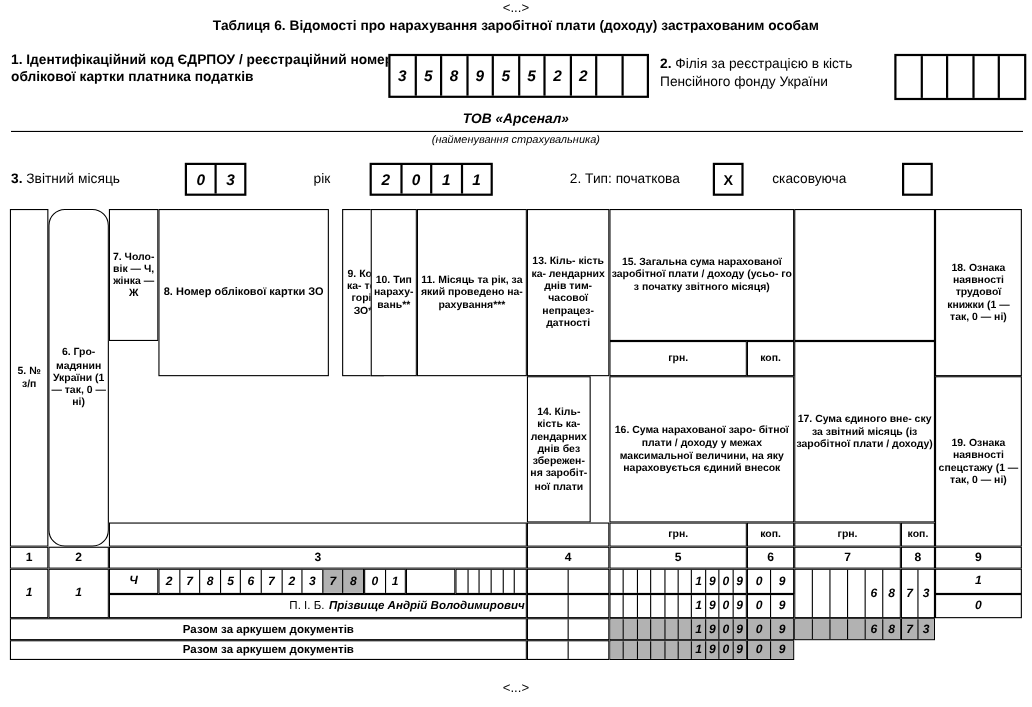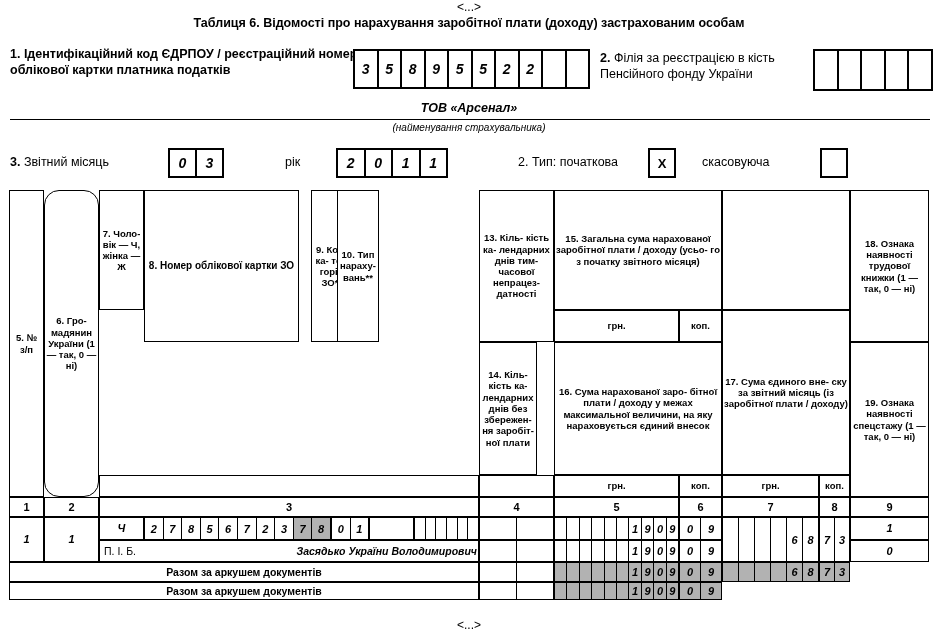--- a/index.html
+++ b/index.html
@@ -27,21 +27,21 @@
      padding:1px;background:#fff;}
   .fs10{font-size:10px;}
   .num{font-size:11px;font-style:normal;}
   .val{font-size:11px;font-style:italic;}
   .cells{position:absolute;border:1px solid #000;box-sizing:border-box;display:flex;align-items:stretch;background:#fff;}
   .cells span{flex:1;border-left:1px solid #000;display:flex;align-items:center;justify-content:center;
               font-weight:bold;font-style:italic;font-size:11px;}
   .cells span:first-child{border-left:none;}
   .shade-all span{background:var(--shade,#b2b2b2);}
   .cells span.shaded{background:var(--shade,#b2b2b2);}
-  .pibcell{justify-content:space-between;padding-left:4px;font-weight:normal;font-size:10.5px;}
+  .pibcell{justify-content:flex-end;padding-left:4px;font-weight:normal;font-size:10.5px;}
   .pibcell .pibname{font-weight:bold;font-style:italic;margin-left:4px;white-space:nowrap;}
   .totlbl{font-size:10.5px;}
 </style>
 </head>
 <body>
 
 <div class="abs ctr marker" style="top:0;">&lt;...&gt;</div>
 <div class="abs ctr title" style="top:16px;">Таблиця 6. Відомості про нарахування заробітної плати (доходу) застрахованим особам</div>
 
 <div class="abs lbl" style="left:10px;top:46px;width:348px;">1. Ідентифікаційний код ЄДРПОУ / реєстраційний номер облікової картки платника податків</div>
@@ -95,20 +95,21 @@
 <div class="abs sbox" style="left:820px;top:148px;width:28px;height:30px;"></div>
 
 <div class="tbl">
 
   <div class="c" style="left:0;top:0;width:35px;height:307px;">5. № з/п</div>
   <div class="c" style="left:35px;top:0;width:55px;height:307px;border-radius:15px;">6. Гро- мадянин України (1 — так, 0 — ні)</div>
   <div class="c" style="left:90px;top:0;width:45px;height:120px;">7. Чоло- вік — Ч, жінка — Ж</div>
   <div class="c fs10" style="left:135px;top:0;width:155px;height:152px;">8. Номер облікової картки ЗО</div>
   <div class="c" style="left:302px;top:0;width:38px;height:152px;">9. Код ка- те- горії ЗО*</div>
   <div class="c" style="left:328px;top:0;width:42px;height:152px;">10. Тип нараху- вань**</div>
+  <div class="c" style="left:370px;top:0;width:100px;height:152px;">11. Місяць та рік, за який проведено на- рахування***</div>
   <div class="c" style="left:470px;top:0;width:75px;height:152px;">13. Кіль- кість ка- лендарних днів тим- часової непрацез- датності</div>
   <div class="c" style="left:545px;top:0;width:168px;height:120px;">15. Загальна сума нарахованої заробітної плати / доходу (усьо- го з початку звітного місяця)</div>
   <div class="c" style="left:545px;top:120px;width:125px;height:32px;">грн.</div>
   <div class="c" style="left:670px;top:120px;width:43px;height:32px;">коп.</div>
   <div class="c" style="left:713px;top:0;width:128px;height:120px;"></div>
   <div class="c" style="left:713px;top:120px;width:128px;height:165px;">17. Сума єдиного вне- ску за звітний місяць (із заробітної плати / доходу)</div>
   <div class="c" style="left:841px;top:0;width:79px;height:152px;">18. Ознака наявності трудової книжки (1 — так, 0 — ні)</div>
   <div class="c" style="left:470px;top:152px;width:58px;height:133px;">14. Кіль- кість ка- лендарних днів без збережен- ня заробіт- ної плати</div>
   <div class="c" style="left:545px;top:152px;width:168px;height:133px;">16. Сума нарахованої заро- бітної плати / доходу у межах максимальної величини, на яку нараховується єдиний внесок</div>
   <div class="c" style="left:841px;top:152px;width:79px;height:155px;">19. Ознака наявності спецстажу (1 — так, 0 — ні)</div>
@@ -185,21 +186,21 @@
       <span>6</span>
       <span>8</span>
     </div>
   <div class="cells" style="left:810px;top:327px;width:31px;height:45px;">
       <span>7</span>
       <span>3</span>
     </div>
   <div class="c val" style="left:841px;top:327px;width:79px;height:23px;">1</div>
   <div class="c pibcell" style="left:90px;top:350px;width:380px;height:22px;">
     <span>П. І. Б.</span>
-    <span class="pibname">Засядько України Володимирович</span>
+    <span class="pibname">Прізвище Андрій Володимирович</span>
   </div>
   <div class="cells" style="left:470px;top:350px;width:75px;height:22px;">
       <span></span>
       <span></span>
     </div>
   <div class="cells" style="left:545px;top:350px;width:125px;height:22px;">
       <span></span>
       <span></span>
       <span></span>
       <span></span>

